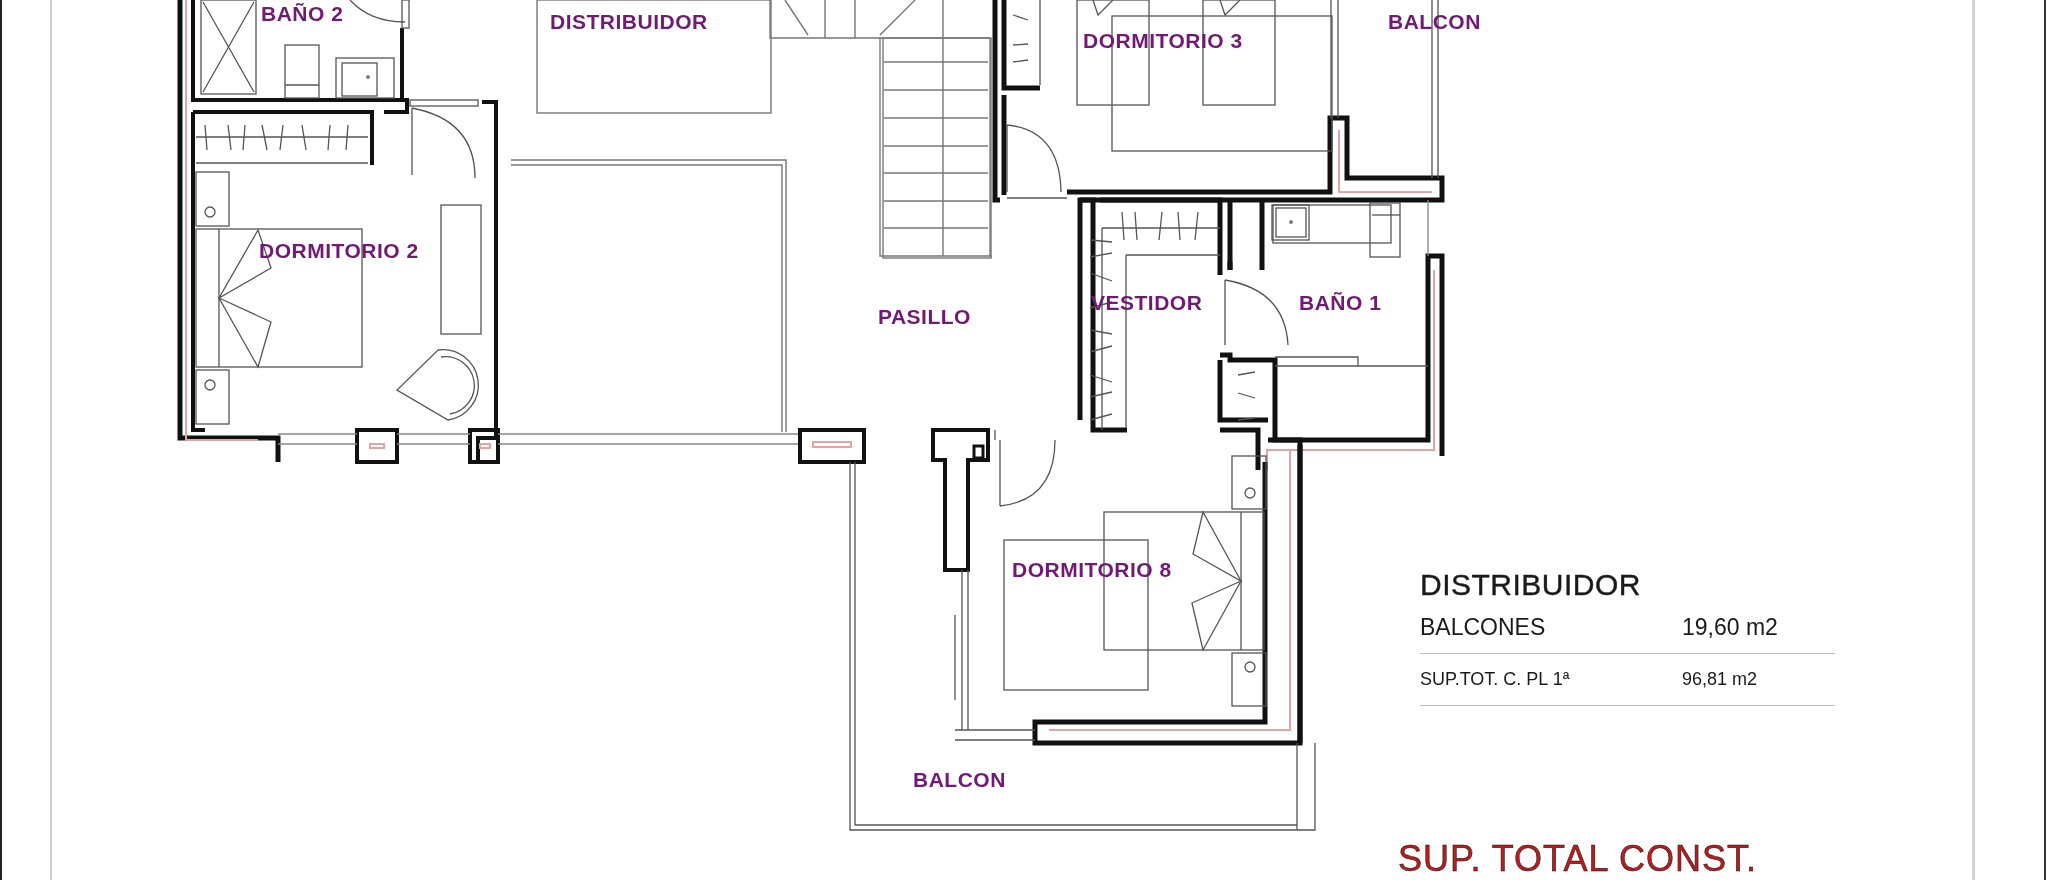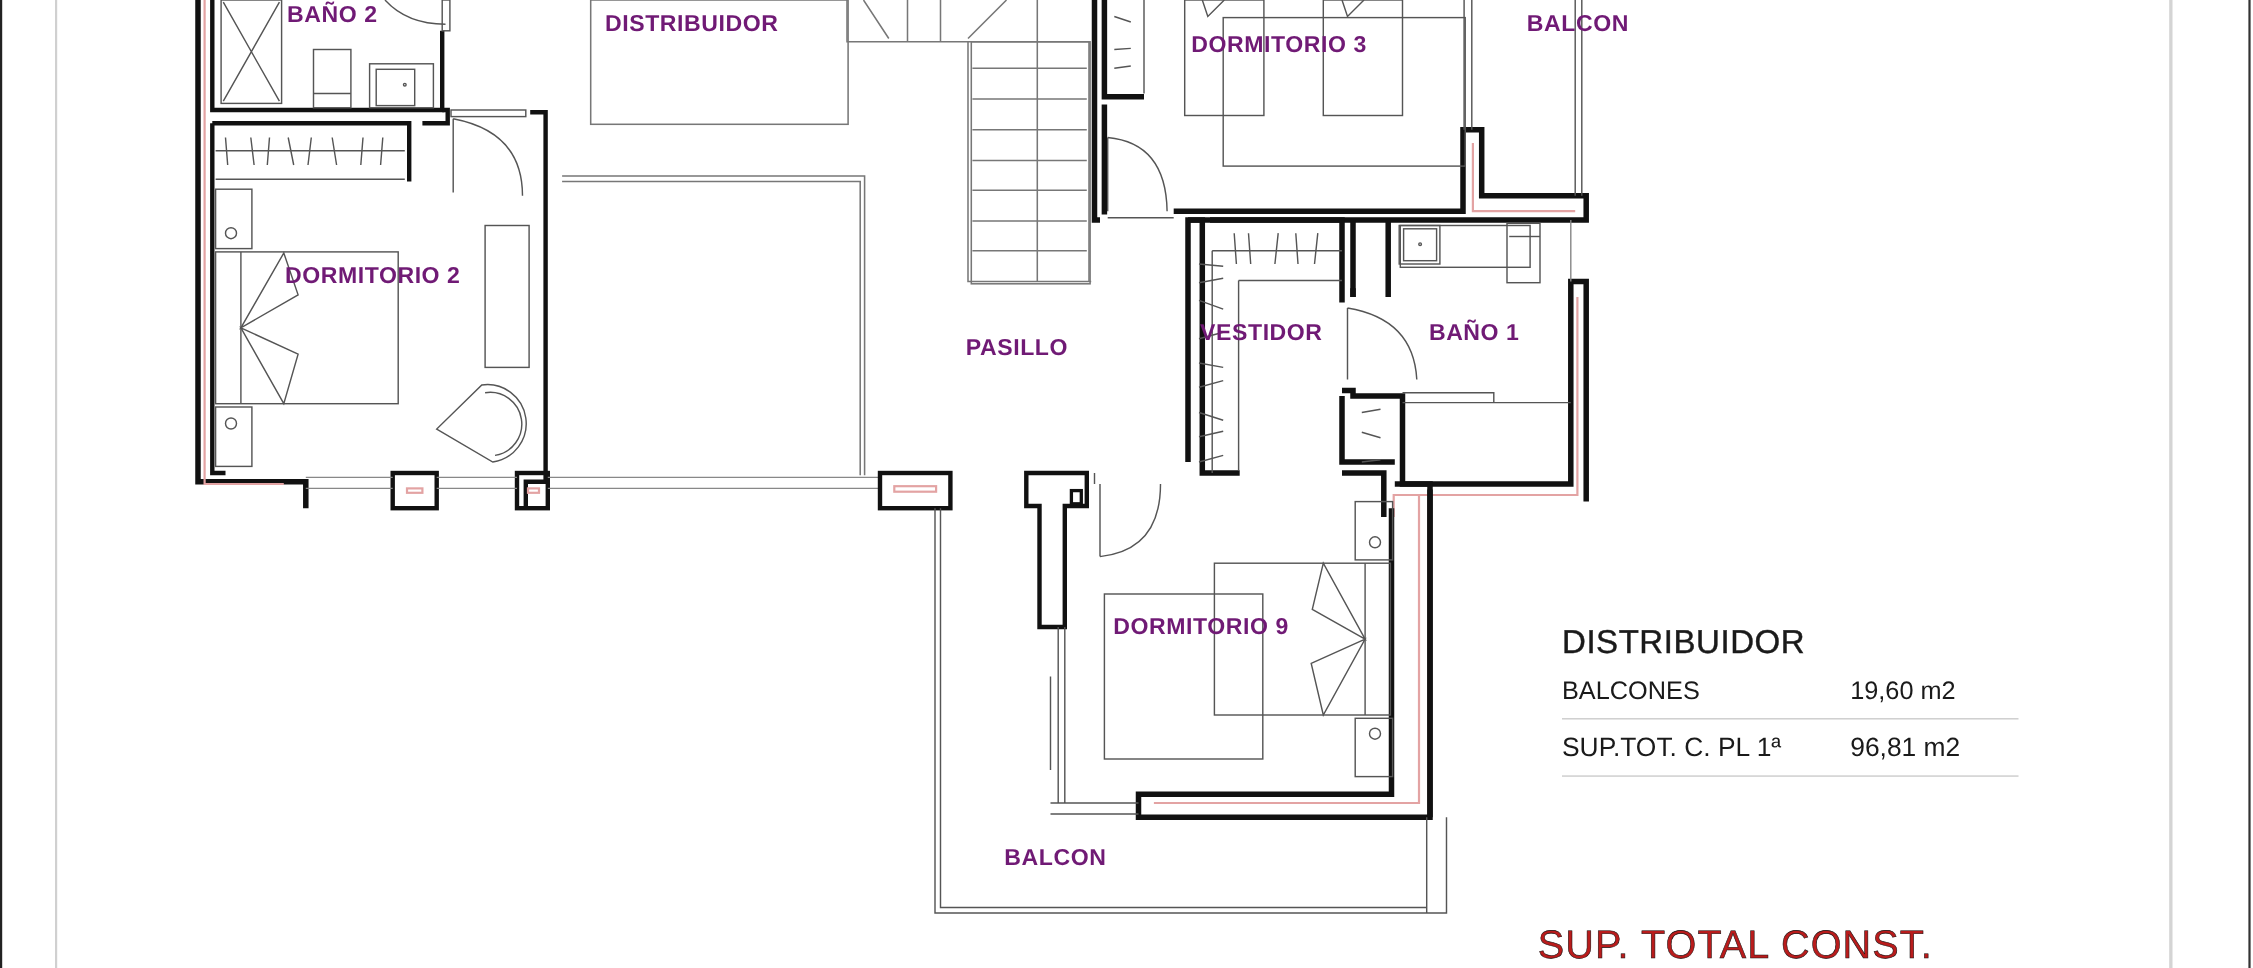--- a/index.html
+++ b/index.html
@@ -4,21 +4,21 @@
 <style>
   html,body{margin:0;padding:0;background:#ffffff;}
   body{width:2048px;height:880px;position:relative;overflow:hidden;font-family:"Liberation Sans",sans-serif;}
   #plan{position:absolute;left:0;top:0;width:2048px;height:880px;}
   .room-label{position:absolute;font-family:"Liberation Sans",sans-serif;font-weight:bold;font-size:21px;color:#701a75;letter-spacing:0.5px;white-space:nowrap;}
   #surfaces{position:absolute;left:1420px;top:568px;width:480px;color:#1a1a1a;}
   #surfaces .title{font-size:30px;font-weight:normal;letter-spacing:0.5px;margin:0 0 10px 0;-webkit-text-stroke:0.4px #1a1a1a;}
   #surfaces .row{display:flex;font-size:23px;line-height:31px;}
   #surfaces .row .k{width:262px;}
   #surfaces .sep{height:1px;background:#bdbdbd;margin:10px 0 10px 0;width:415px;}
-  #surfaces .total{font-size:24px;}
+  #surfaces .total{font-size:18px;}
   #surfaces .total .k{width:262px;}
   #total-const{position:absolute;left:1398px;top:838px;font-size:36px;color:#b91c1c;letter-spacing:1px;white-space:nowrap;-webkit-text-stroke:0.5px #111;}
   .frame-left-dark{position:absolute;left:0;top:0;width:2px;height:880px;background:#222;}
   .frame-left-light{position:absolute;left:50px;top:0;width:2px;height:880px;background:#d0d0d0;}
   .frame-right-light{position:absolute;left:1972px;top:0;width:3px;height:880px;background:#d4d4d4;}
   .frame-right-dark{position:absolute;left:2044px;top:0;width:2px;height:880px;background:#333;}
 </style>
 </head>
 <body>
 
@@ -205,21 +205,21 @@
 </svg>
 
 <div class="room-label" style="left:261px;top:2px;">BAÑO 2</div>
 <div class="room-label" style="left:550px;top:10px;">DISTRIBUIDOR</div>
 <div class="room-label" style="left:1083px;top:29px;">DORMITORIO 3</div>
 <div class="room-label" style="left:1388px;top:10px;">BALCON</div>
 <div class="room-label" style="left:259px;top:239px;">DORMITORIO 2</div>
 <div class="room-label" style="left:878px;top:305px;">PASILLO</div>
 <div class="room-label" style="left:1091px;top:291px;">VESTIDOR</div>
 <div class="room-label" style="left:1299px;top:291px;">BAÑO 1</div>
-<div class="room-label" style="left:1012px;top:558px;">DORMITORIO 9</div>
+<div class="room-label" style="left:1012px;top:558px;">DORMITORIO 8</div>
 <div class="room-label" style="left:913px;top:768px;">BALCON</div>
 
 <div id="surfaces">
   <div class="title">DISTRIBUIDOR</div>
   <div class="row">
     <span class="k">BALCONES</span>
     <span class="v">19,60 m2</span>
   </div>
   <div class="sep"></div>
   <div class="row total">

